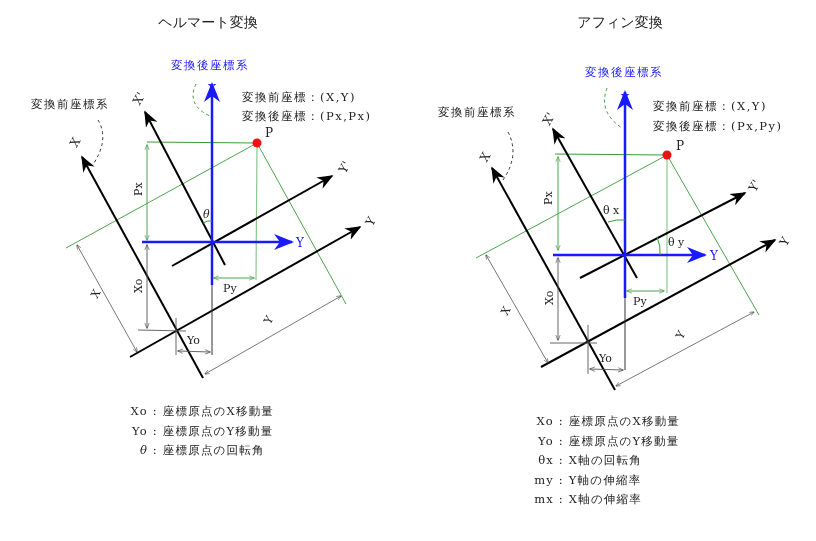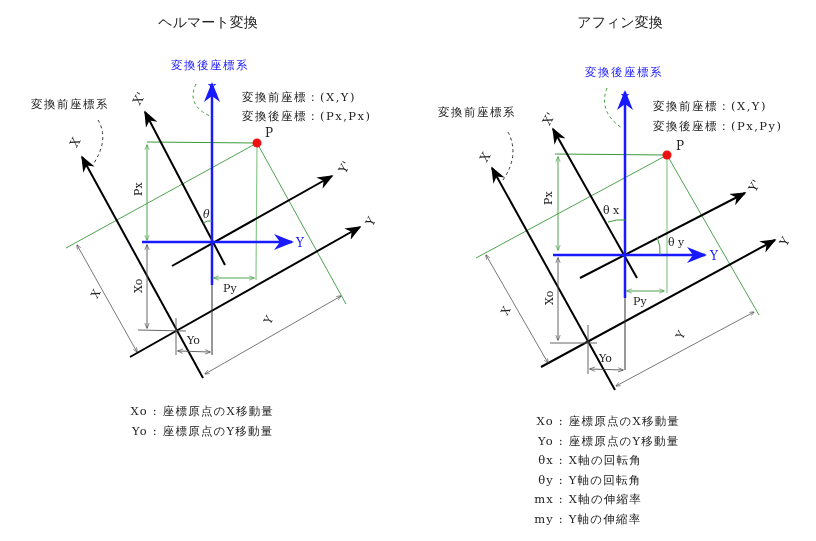--- a/index.html
+++ b/index.html
@@ -145,22 +145,22 @@
     <text class="t" font-size="11" transform="translate(507,316) rotate(-60)">X</text>
     <text class="t" font-size="11" transform="translate(682,340) rotate(-60)">Y</text>
     <text class="t" font-size="11" x="603" y="214">θ x</text>
     <text class="t" font-size="11" x="668" y="246">θ y</text>
   </g>
 </svg>
 
 <div class="legend" style="left:126px; top:402px;">
   <div class="row"><span class="key" style="width:22px">Xo</span> : <span>座標原点のX移動量</span></div>
   <div class="row"><span class="key" style="width:22px">Yo</span> : <span>座標原点のY移動量</span></div>
+  <div class="row"><span class="key" style="width:22px;font-style:italic">θ</span> : <span>座標原点の回転角</span></div>
 </div>
 
 <div class="legend" style="left:526px; top:412px;">
   <div class="row"><span class="key" style="width:28px">Xo</span> : <span>座標原点のX移動量</span></div>
   <div class="row"><span class="key" style="width:28px">Yo</span> : <span>座標原点のY移動量</span></div>
   <div class="row"><span class="key" style="width:28px">θx</span> : <span>X軸の回転角</span></div>
-  <div class="row"><span class="key" style="width:28px">θy</span> : <span>Y軸の回転角</span></div>
+  <div class="row"><span class="key" style="width:28px">my</span> : <span>Y軸の伸縮率</span></div>
   <div class="row"><span class="key" style="width:28px">mx</span> : <span>X軸の伸縮率</span></div>
-  <div class="row"><span class="key" style="width:28px">my</span> : <span>Y軸の伸縮率</span></div>
 </div>
 
 </body></html>

